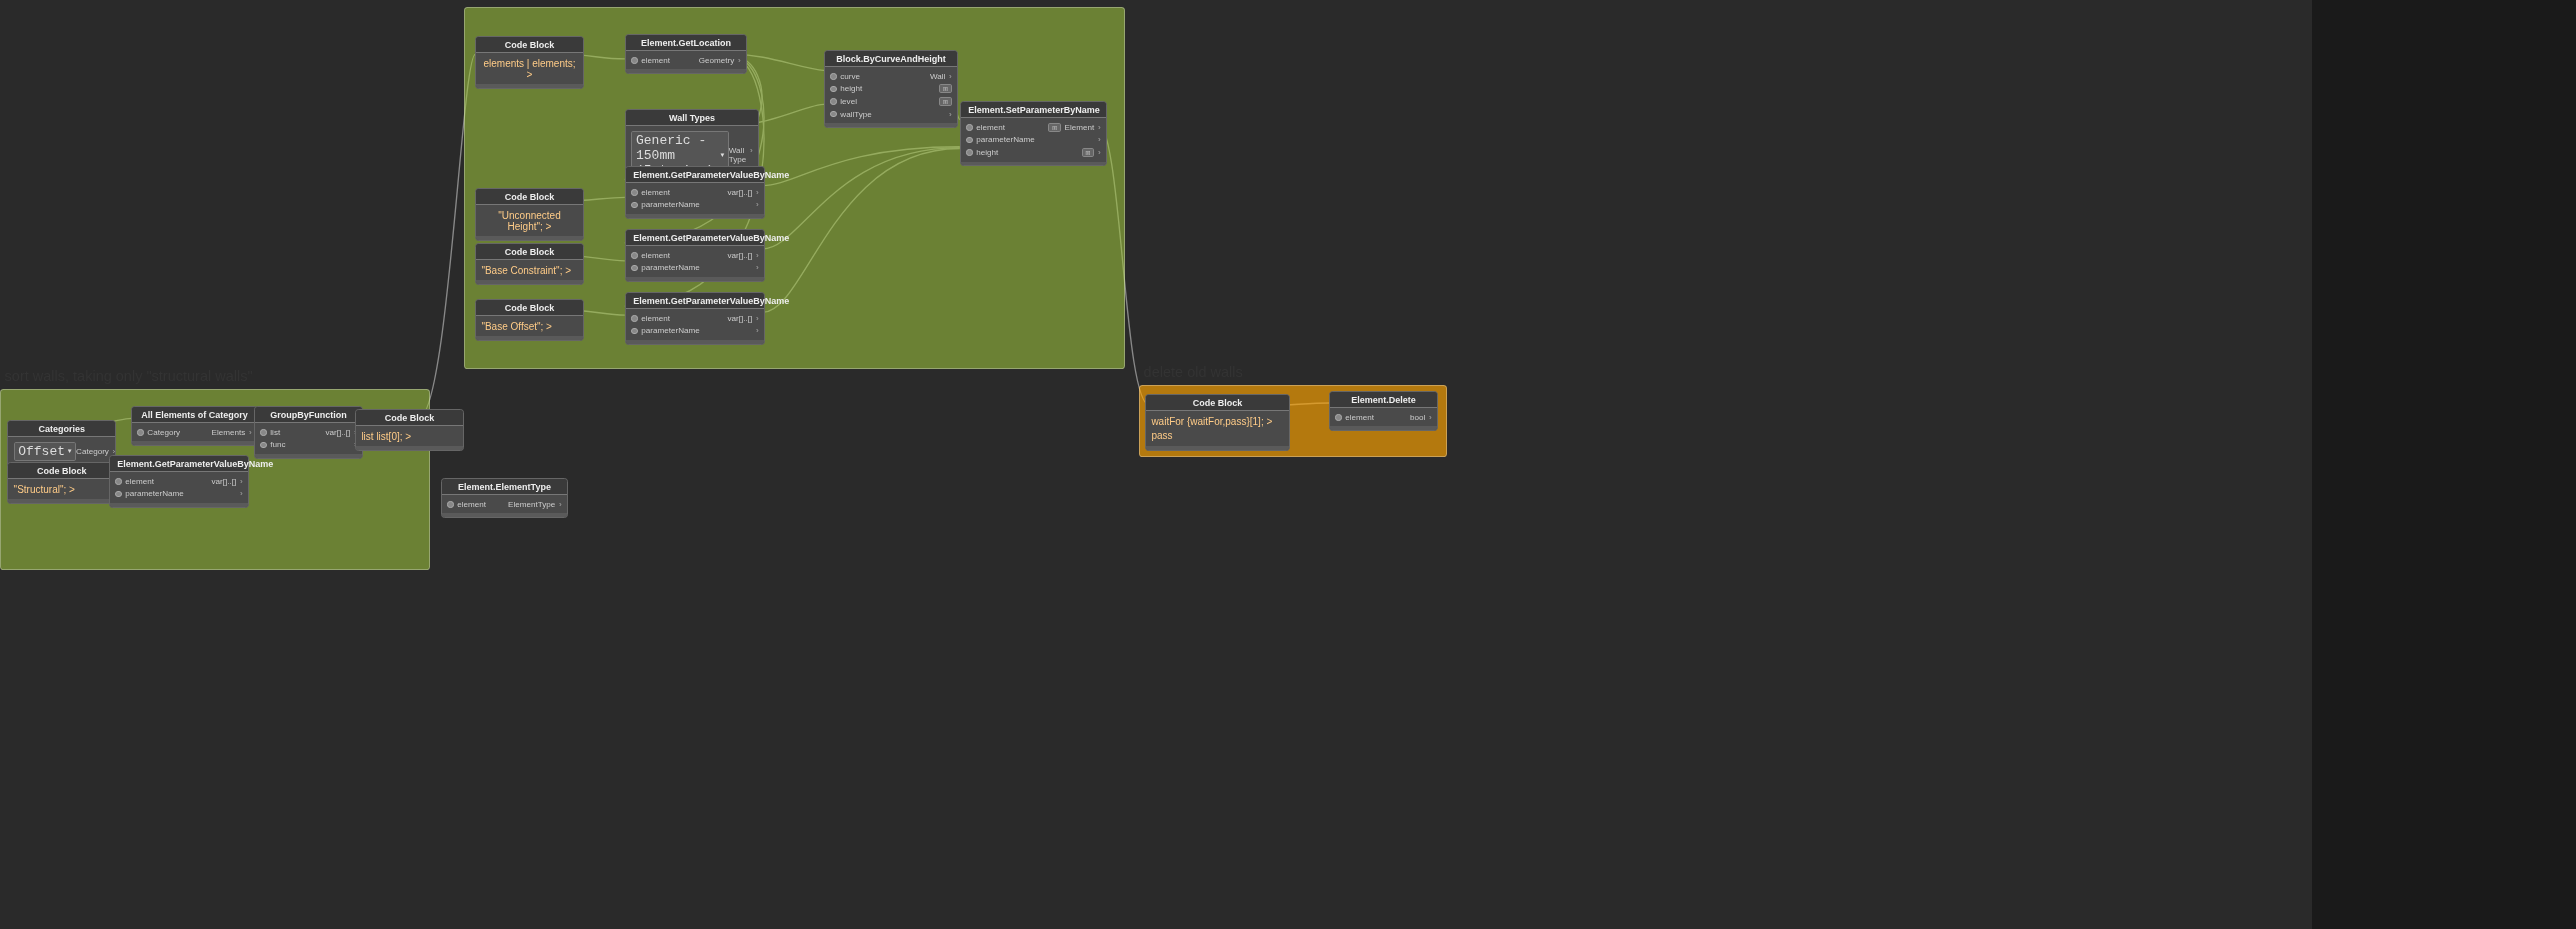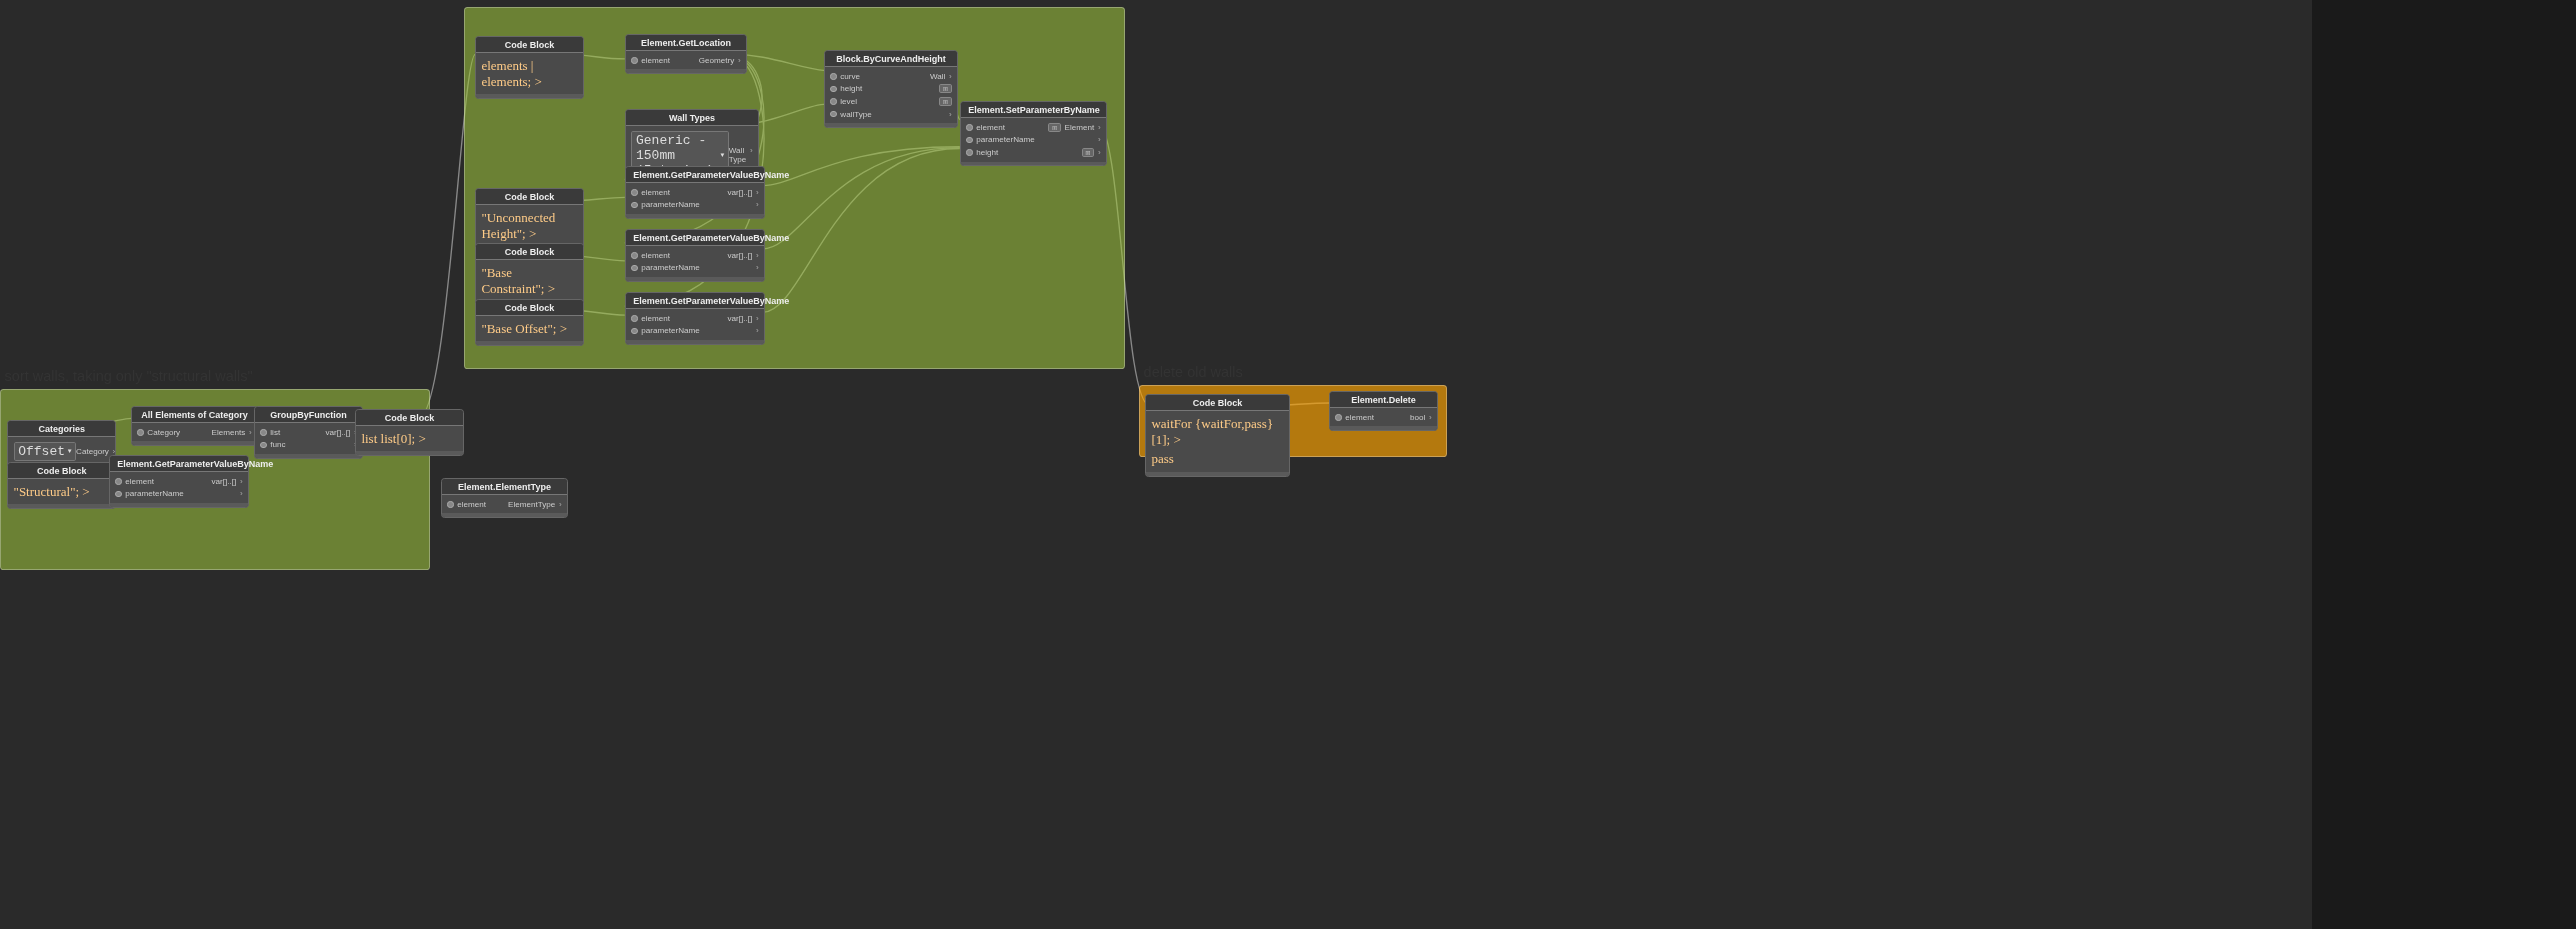--- a/index.html
+++ b/index.html
@@ -174,23 +174,24 @@
       gap: 2.7px;
       font-family: Liberation Mono, monospace;
     }
 
     .node-dropdown::after {
       content: '▼';
       font-size: 6.3px;
     }
 
     .node-code-value {
-      font-size: 13px;
+      font-size: 10px;
       color: #ffcc88;
-      font-family: Liberation Serif, serif;
+      font-family: Liberation Sans, sans-serif;
+      text-align: center;
     }
   </style>
 </head>
 <body>
 
 <div class="canvas">
 
   <svg class="connections-svg" viewBox="0 0 2845 1027" width="2576" height="930">
 
     <path class="conn-line" d="M 623,60 C 650,60 665,65 690,65"></path>

